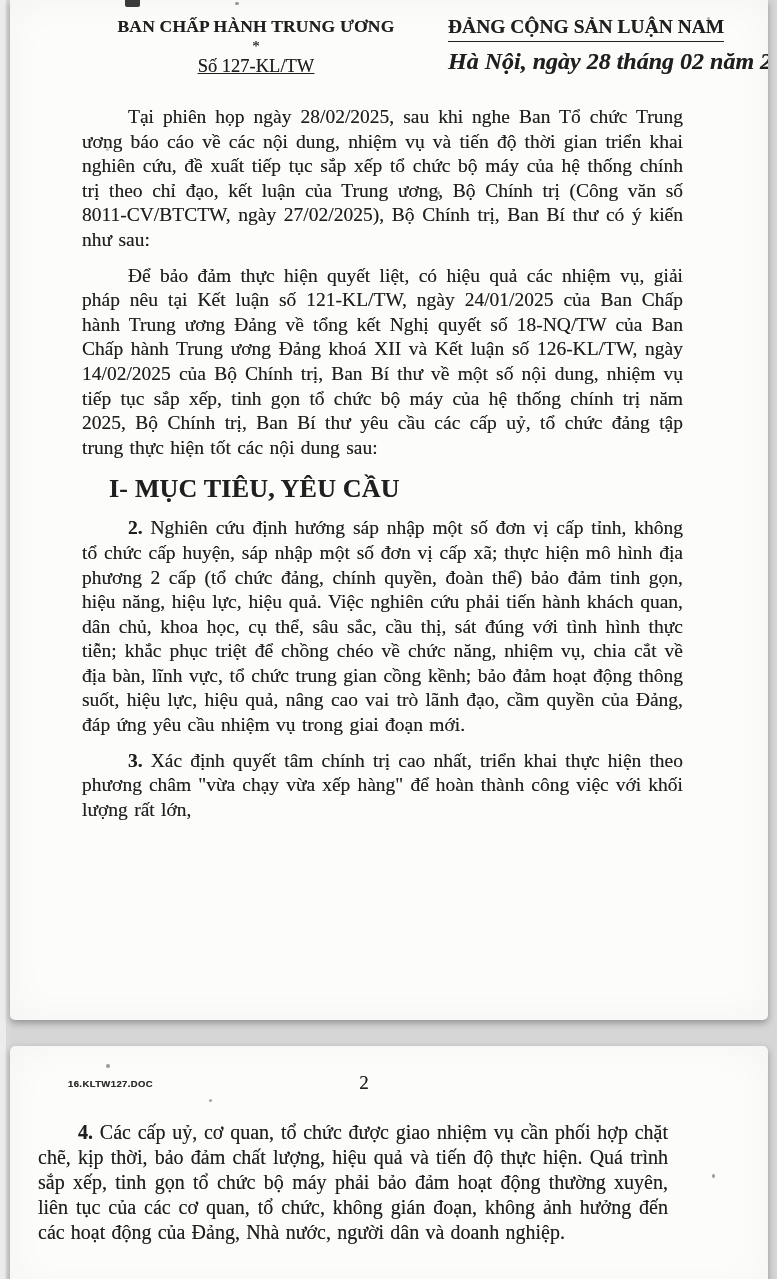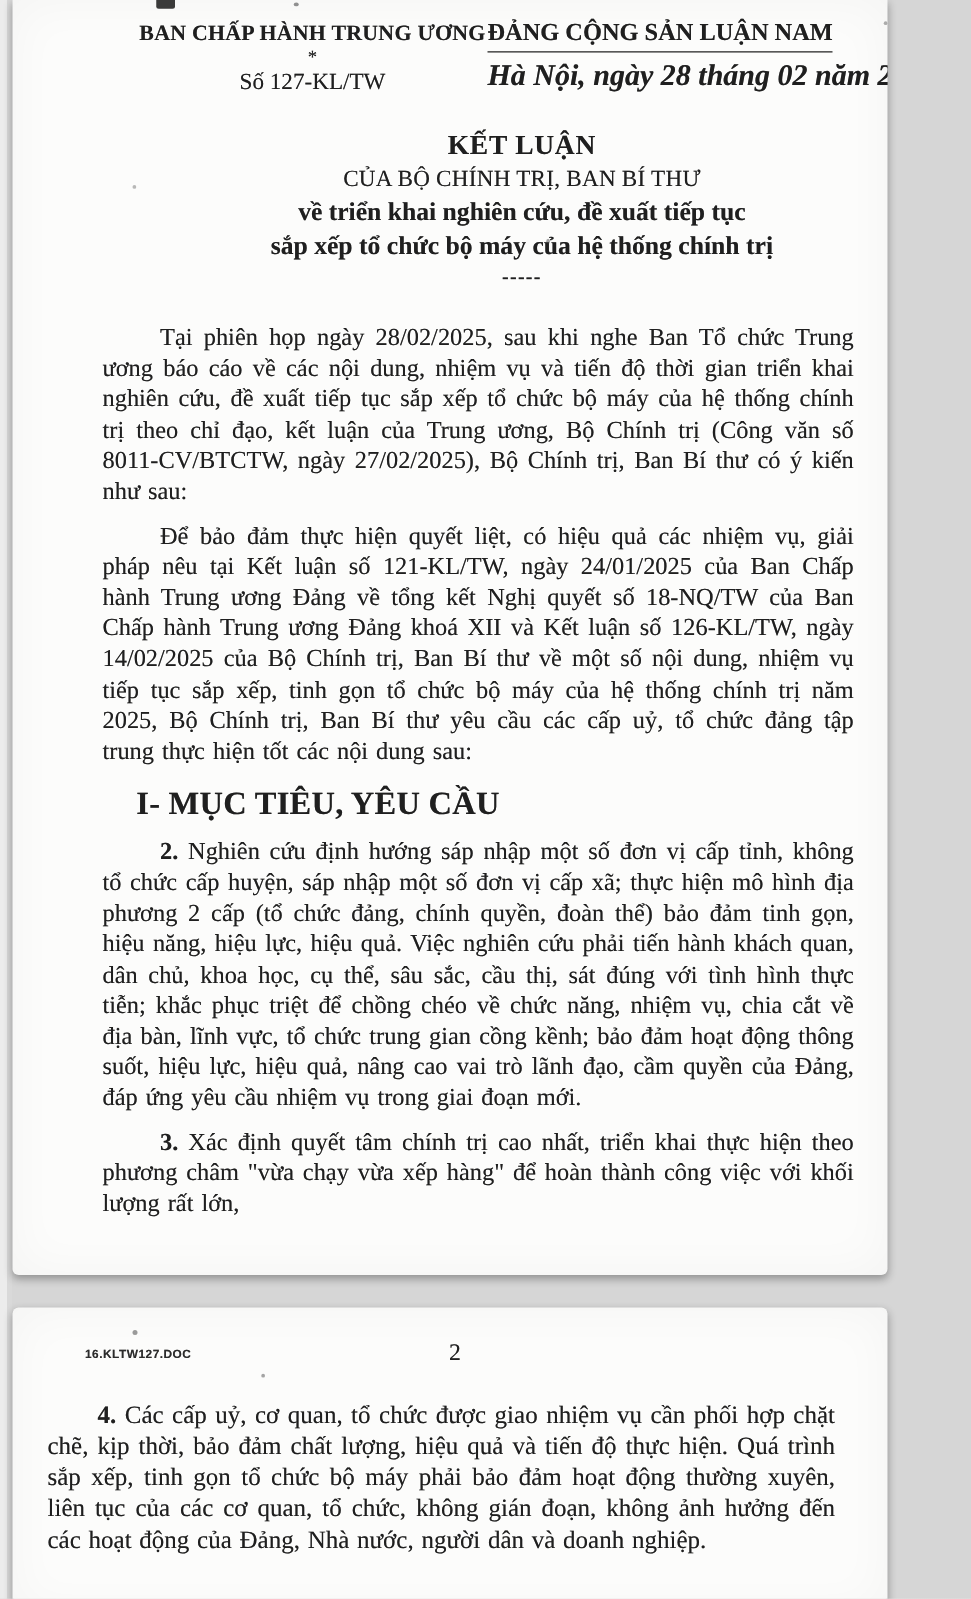--- a/index.html
+++ b/index.html
@@ -16,21 +16,21 @@
   }
   .stage {
     position: relative;
     width: 777px;
     height: 1279px;
     background: linear-gradient(90deg, #ececec 0 6px, #d9d9d9 6px 10px, #d6d6d6 10px);
   }
   .page {
     position: absolute;
     left: 10px;
-    width: 700px;
+    width: 758px;
     background: #fcfcfb;
     box-shadow: 0 3px 7px rgba(0,0,0,0.32), inset 0 0 40px rgba(0,0,0,0.035);
     overflow: hidden;
   }
   .page1 {
     top: 0;
     height: 1020px;
     border-radius: 0 0 5px 5px;
   }
   .page2 {
@@ -59,20 +59,21 @@
     white-space: nowrap;
   }
   .hdr-left .star {
     font-size: 15px;
     line-height: 14px;
     margin-top: 2px;
   }
   .hdr-left .doc-number {
     font-size: 18.5px;
     margin-top: 3px;
+    text-decoration: underline;
   }
   .hdr-right {
     width: 276px;
     text-align: center;
   }
   .hdr-right .nation {
     font-weight: bold;
     font-size: 19.5px;
     white-space: nowrap;
     padding-bottom: 3px;
@@ -210,27 +211,20 @@
         <div class="doc-number">Số 127-KL/TW</div>
       </div>
       <div class="hdr-right">
         <div>
           <span class="nation">ĐẢNG CỘNG SẢN LUẬN NAM</span>
         </div>
         <div class="place-date">Hà Nội, ngày 28 tháng 02 năm 2025</div>
       </div>
     </div>
 
-    <div class="title-block">
-      <div class="t1">KẾT LUẬN</div>
-      <div class="t2">CỦA BỘ CHÍNH TRỊ, BAN BÍ THƯ</div>
-      <div class="t3">về triển khai nghiên cứu, đề xuất tiếp tục</div>
-      <div class="t4">sắp xếp tổ chức bộ máy của hệ thống chính trị</div>
-      <div class="tdiv">-----</div>
-    </div>
 
     <div class="body1">
       <p class="para">Tại phiên họp ngày 28/02/2025, sau khi nghe Ban Tổ chức Trung ương báo cáo về các nội dung, nhiệm vụ và tiến độ thời gian triển khai nghiên cứu, đề xuất tiếp tục sắp xếp tổ chức bộ máy của hệ thống chính trị theo chỉ đạo, kết luận của Trung ương, Bộ Chính trị (Công văn số 8011-CV/BTCTW, ngày 27/02/2025), Bộ Chính trị, Ban Bí thư có ý kiến như sau:</p>
       <p class="para">Để bảo đảm thực hiện quyết liệt, có hiệu quả các nhiệm vụ, giải pháp nêu tại Kết luận số 121-KL/TW, ngày 24/01/2025 của Ban Chấp hành Trung ương Đảng về tổng kết Nghị quyết số 18-NQ/TW của Ban Chấp hành Trung ương Đảng khoá XII và Kết luận số 126-KL/TW, ngày 14/02/2025 của Bộ Chính trị, Ban Bí thư về một số nội dung, nhiệm vụ tiếp tục sắp xếp, tinh gọn tổ chức bộ máy của hệ thống chính trị năm 2025, Bộ Chính trị, Ban Bí thư yêu cầu các cấp uỷ, tổ chức đảng tập trung thực hiện tốt các nội dung sau:</p>
 
       <div class="section-heading">I- MỤC TIÊU, YÊU CẦU</div>
 
 
       <p class="para item"><span class="num">2.</span> <span>Nghiên cứu định hướng sáp nhập một số đơn vị cấp tỉnh, không tổ chức cấp huyện, sáp nhập một số đơn vị cấp xã; thực hiện mô hình địa phương 2 cấp (tổ chức đảng, chính quyền, đoàn thể) bảo đảm tinh gọn, hiệu năng, hiệu lực, hiệu quả. Việc nghiên cứu phải tiến hành khách quan, dân chủ, khoa học, cụ thể, sâu sắc, cầu thị, sát đúng với tình hình thực tiễn; khắc phục triệt để chồng chéo về chức năng, nhiệm vụ, chia cắt về địa bàn, lĩnh vực, tổ chức trung gian cồng kềnh; bảo đảm hoạt động thông suốt, hiệu lực, hiệu quả, nâng cao vai trò lãnh đạo, cầm quyền của Đảng, đáp ứng yêu cầu nhiệm vụ trong giai đoạn mới.</span></p>
 

